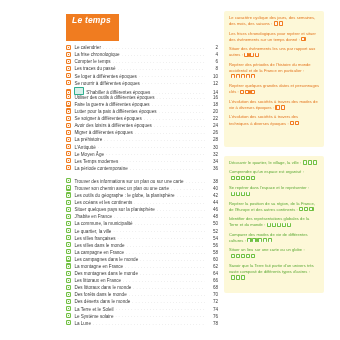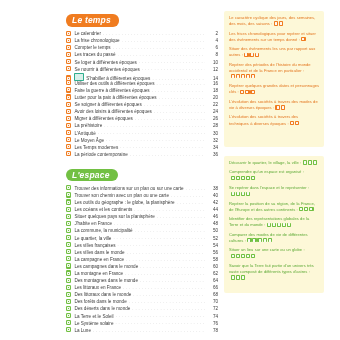--- a/index.html
+++ b/index.html
@@ -46,22 +46,22 @@
   }
 
   
   .sec-badge {
     display: inline-block;
     color: #ffffff;
     font-size: 8.5px;
     font-weight: bold;
     font-style: italic;
     letter-spacing: .2px;
-    padding: 2px 8px 2px 6px;
-    border-radius: 6px;
+    padding: 2px 8px 16px 6px;
+    border-radius: 0;
     line-height: 1;
     margin: 0 0 3.5px 0;
   }
   .sec-badge.temps { background: #f07c20; }
   .sec-badge.espace { background: #72c043; }
 
   .sec-temps { margin-bottom: 5px; }
   .sec-espace { margin-top: 6px; }
 
   
@@ -315,21 +315,20 @@
             <div class="toc-row">
               <span class="row-icon orange"></span>
               <span class="row-label">La période contemporaine</span>
               <span class="row-dots"></span>
               <span class="row-page">36</span>
             </div>
           </div>
       </div>
 
       <div class="sec-espace">
-        <div class="sec-badge espace">L'espace</div>
         <div id="list-espace">
             <div class="toc-row">
               <span class="row-icon green"></span>
               <span class="row-label">Trouver des informations sur un plan ou sur une carte</span>
               <span class="row-dots"></span>
               <span class="row-page">38</span>
             </div>
             <div class="toc-row">
               <span class="row-icon green"></span>
               <span class="row-label">Trouver son chemin avec un plan ou une carte</span>

